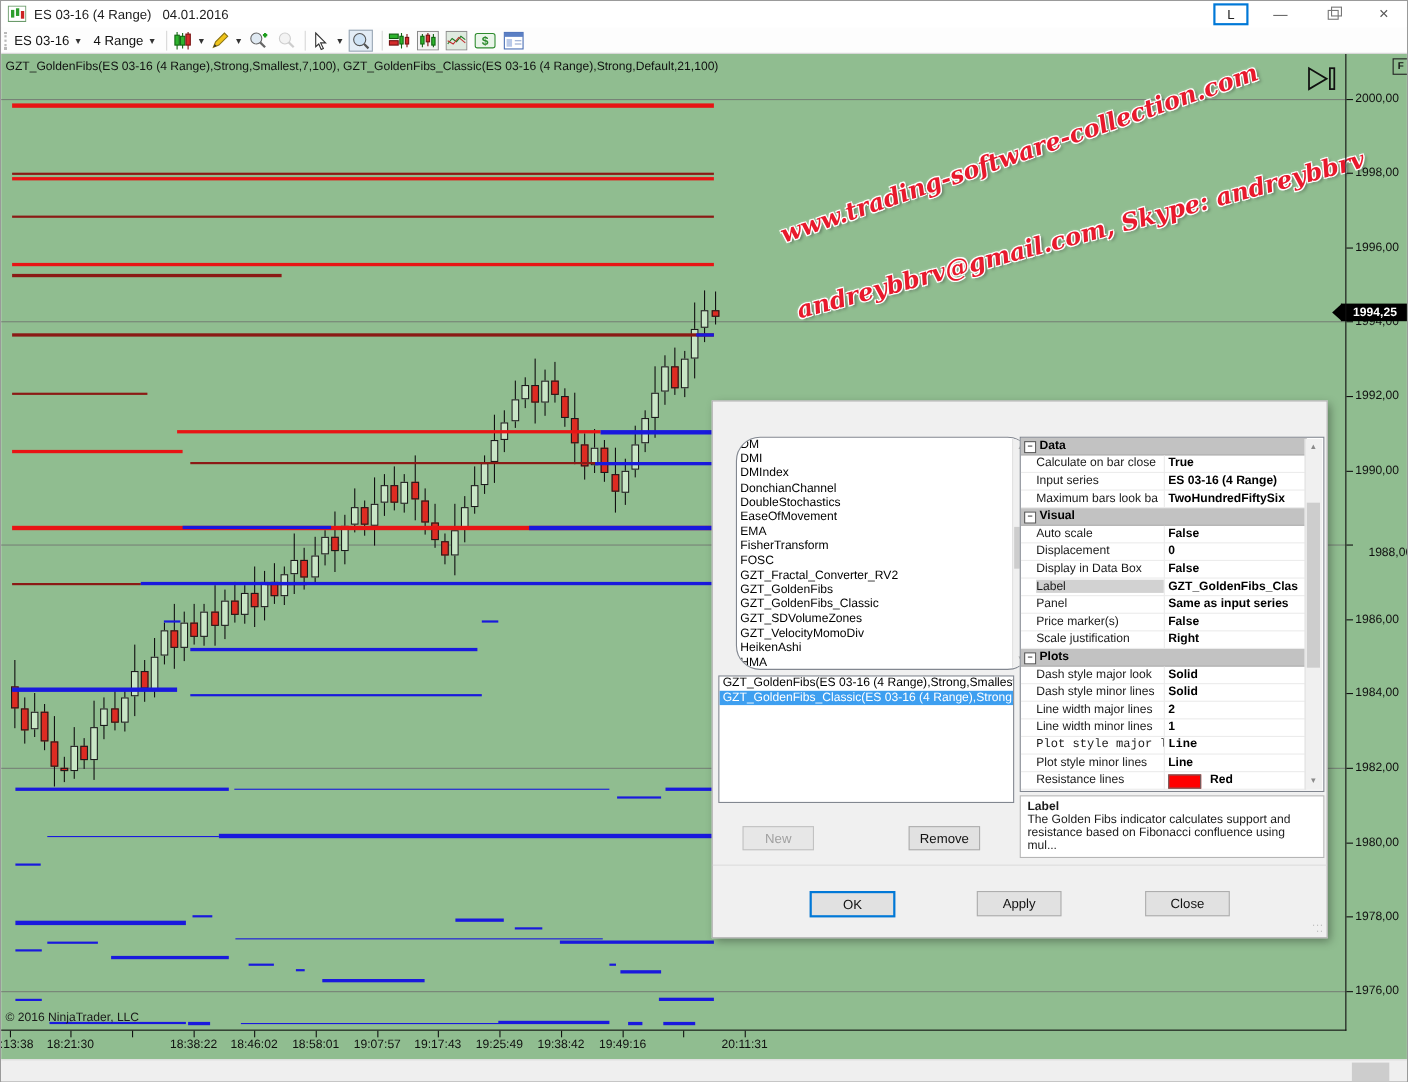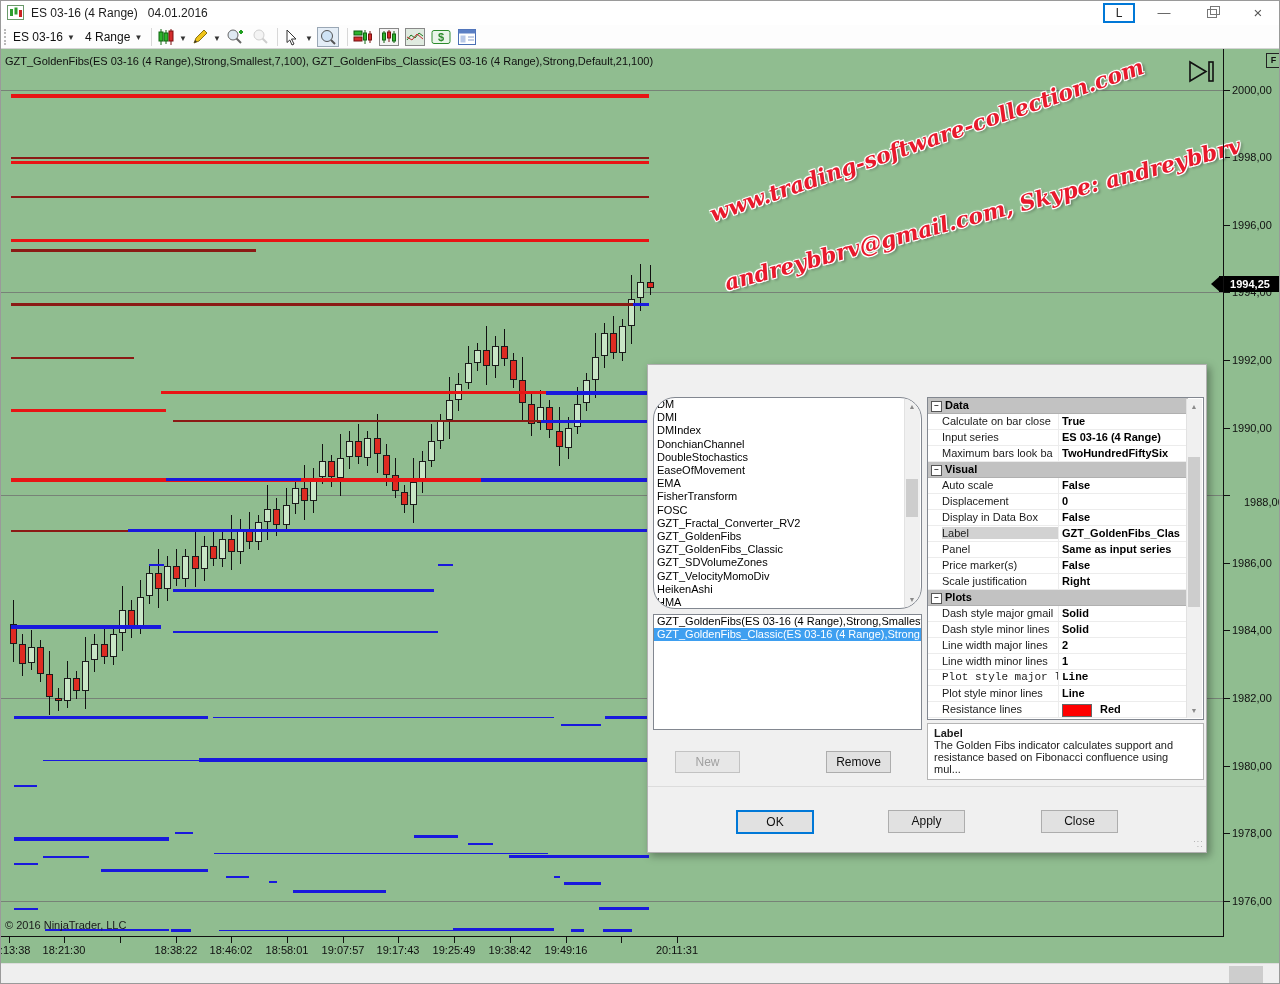--- a/index.html
+++ b/index.html
@@ -57,21 +57,21 @@
   #hscroll{left:0;top:962px;width:1280px;height:22px;background:#efefef;border-top:1px solid #dcdcdc;box-sizing:border-box;}
   #hscroll-thumb{left:1228px;top:965px;width:34px;height:17px;background:#cdcdcd;}
   
   #dialog{left:646px;top:363px;width:560px;height:489px;background:#f0f0f0;border:1px solid #b0b0b0;
           box-shadow:3px 3px 8px rgba(0,0,0,.35);box-sizing:border-box;}
   #dlg-title{left:0;top:0;width:558px;height:27px;background:#fff;}
   #dlg-title-text{left:18px;top:7px;font-size:12px;color:#1b1b1b;}
   #dlg-close{left:536px;top:6px;width:16px;height:15px;background:#e04a43;border:1px solid #b43c36;
              color:#fff;font-size:9px;font-weight:bold;text-align:center;line-height:14px;box-sizing:border-box;}
   .listbox{background:#fff;border:1px solid #828790;box-sizing:border-box;overflow:hidden;}
-  #avail-list{left:5px;top:32px;width:269px;height:212px;border-radius:22px;}
+  #avail-list{left:21px;top:32px;width:269px;height:212px;border-radius:22px;}
   #sel-list{left:5px;top:249px;width:269px;height:116px;}
   .lb-item{font-size:11px;color:#000;line-height:13.2px;padding-left:3px;white-space:nowrap;}
   .lb-item.hl{background:#3e9ff0;color:#fff;}
   .vscroll{position:absolute;right:1px;top:1px;width:15px;background:#f0f0f0;border-left:1px solid #e2e2e2;}
   .vs-arrow{position:absolute;left:0;width:14px;height:15px;color:#8a8a8a;font-size:7px;text-align:center;line-height:15px;}
   .vs-thumb{position:absolute;left:1px;width:12px;background:#cdcdcd;}
   .dlg-btn{background:#e1e1e1;border:1px solid #adadad;font-size:12px;color:#111;text-align:center;box-sizing:border-box;}
   #btn-new{left:27px;top:386px;width:65px;height:22px;line-height:20px;color:#a0a0a0;background:#e7e7e7;border-color:#c2c2c2;}
   #btn-remove{left:178px;top:386px;width:65px;height:22px;line-height:20px;}
   #btn-ok{left:88px;top:445px;width:78px;height:24px;line-height:20px;border:2px solid #0078d7;}
@@ -589,21 +589,21 @@
         <div class="pg-row" style="top: 176px;">
           <span class="pg-label">Scale justification</span>
           <span class="pg-divider"></span>
           <span class="pg-value">Right</span>
         </div>
         <div class="pg-row pg-group" style="top: 192px;">
           <span class="pg-box">−</span>
           <span class="pg-gtext">Plots</span>
         </div>
         <div class="pg-row" style="top: 208px;">
-          <span class="pg-label">Dash style major gmail</span>
+          <span class="pg-label">Dash style major look</span>
           <span class="pg-divider"></span>
           <span class="pg-value">Solid</span>
         </div>
         <div class="pg-row" style="top: 224px;">
           <span class="pg-label">Dash style minor lines</span>
           <span class="pg-divider"></span>
           <span class="pg-value">Solid</span>
         </div>
         <div class="pg-row" style="top: 240px;">
           <span class="pg-label">Line width major lines</span>

